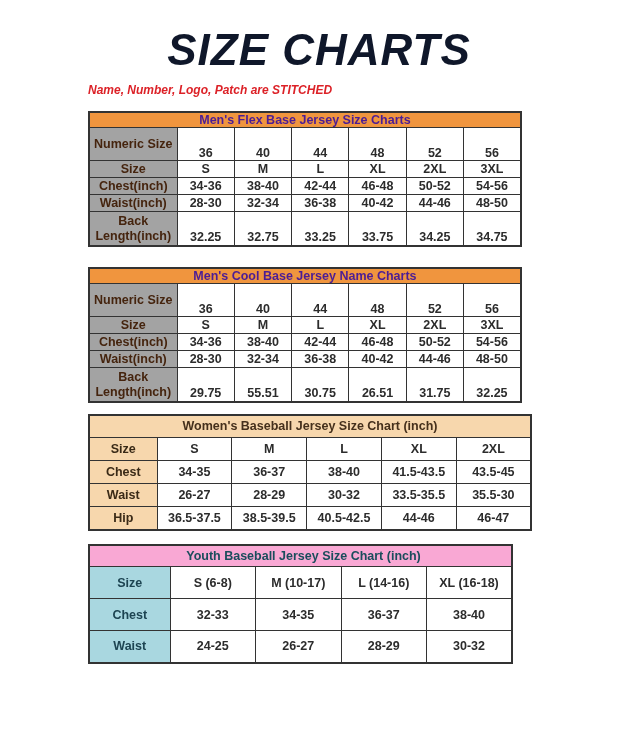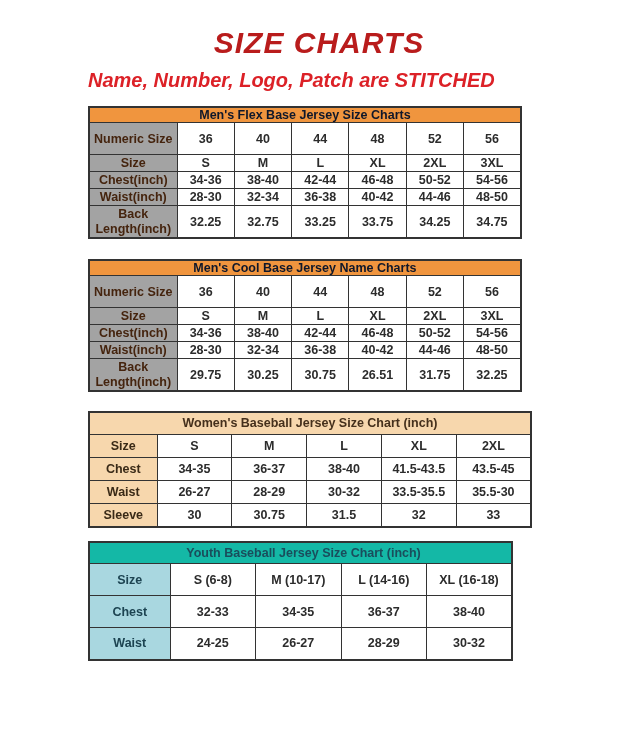--- a/index.html
+++ b/index.html
@@ -8,30 +8,30 @@
     width: 638px; height: 750px;
     font-family: "Liberation Sans", sans-serif;
     overflow: hidden;
   }
   .page { width: 638px; height: 750px; background: #ffffff; }
 
   
   .main-title {
     margin-top: 26px;
     text-align: center;
-    font-size: 30px;
+    font-size: 44px;
     font-weight: bold;
     font-style: italic;
     letter-spacing: 1px;
-    color: #b91c1c;
+    color: #0f172a;
     line-height: 1.1;
   }
   .subtitle {
     margin: 8px 0 0 88px;
-    font-size: 20px;
+    font-size: 12px;
     font-weight: bold;
     font-style: italic;
     color: #dc2127;
     line-height: 1.35;
   }
 
   
   table.size-table {
     border-collapse: collapse;
     table-layout: fixed;
@@ -47,37 +47,37 @@
     padding: 0 2px;
     overflow: hidden;
     white-space: normal;
   }
   .size-table td { color: #2c2c2c; }
   .tbl-title { font-weight: bold; }
 
   
   table.mens { width: 432px; }
   .mens th, .mens td { font-size: 12.5px; height: 17px; line-height: 1.15; }
-  .mens .tbl-title { background: #f0953e; color: #0f172a; height: 15px; }
+  .mens .tbl-title { background: #f0953e; color: #4c1d95; height: 15px; }
   .mens .row-label { background: #a3a3a3; color: #45240e; }
   .mens tr.r-2line th, .mens tr.r-2line td { height: 32px; }
-  .mens tr.r-2line td { vertical-align: top; padding-top: 9px; }
+  .mens tr.r-2line td { vertical-align: top; padding-top: 18px; }
   .mens-flex { margin-top: 12px; }
   .mens-cool { margin-top: 20px; }
 
   
-  table.womens { width: 442px; margin-top: 19px; }
+  table.womens { width: 442px; margin-top: 11px; }
   .womens th, .womens td { font-size: 12.5px; height: 23px; line-height: 1.15; }
   .womens .tbl-title { background: #f7d7ad; color: #45301c; height: 23px; }
   .womens .row-label { background: #f7d7ad; color: #3a2a17; }
 
   
   table.youth { width: 423px; margin-top: 13px; }
   .youth th, .youth td { font-size: 12.5px; height: 32px; line-height: 1.15; }
-  .youth .tbl-title { background: #14b8a6; color: #1a4d5c; height: 22px; padding-left: 8px; }
+  .youth .tbl-title { background: #f9a8d4; color: #1a4d5c; height: 22px; padding-left: 8px; }
   .youth .row-label { background: #a9d7e0; color: #1d4452; }
 </style>
 </head>
 <body>
 
 <div class="page">
 
   <h1 class="main-title">SIZE CHARTS</h1>
 
   <div class="subtitle">
@@ -196,21 +196,21 @@
         <td>28-30</td>
         <td>32-34</td>
         <td>36-38</td>
         <td>40-42</td>
         <td>44-46</td>
         <td>48-50</td>
       </tr>
       <tr class="r-2line">
         <th class="row-label">Back Length(inch)</th>
         <td>29.75</td>
-        <td>30.25</td>
+        <td>55.51</td>
         <td>30.75</td>
         <td>26.51</td>
         <td>31.75</td>
         <td>32.25</td>
       </tr>
     </tbody>
   </table>
 
   <table class="size-table womens">
     <colgroup>
@@ -245,26 +245,26 @@
       </tr>
       <tr>
         <th class="row-label">Waist</th>
         <td>26-27</td>
         <td>28-29</td>
         <td>30-32</td>
         <td>33.5-35.5</td>
         <td>35.5-30</td>
       </tr>
       <tr>
-        <th class="row-label">Sleeve</th>
-        <td>30</td>
-        <td>30.75</td>
-        <td>31.5</td>
-        <td>32</td>
-        <td>33</td>
+        <th class="row-label">Hip</th>
+        <td>36.5-37.5</td>
+        <td>38.5-39.5</td>
+        <td>40.5-42.5</td>
+        <td>44-46</td>
+        <td>46-47</td>
       </tr>
     </tbody>
   </table>
 
   <table class="size-table youth">
     <colgroup>
         <col style="width:81px">
         <col style="width:85.5px">
         <col style="width:85.5px">
         <col style="width:85.5px">

